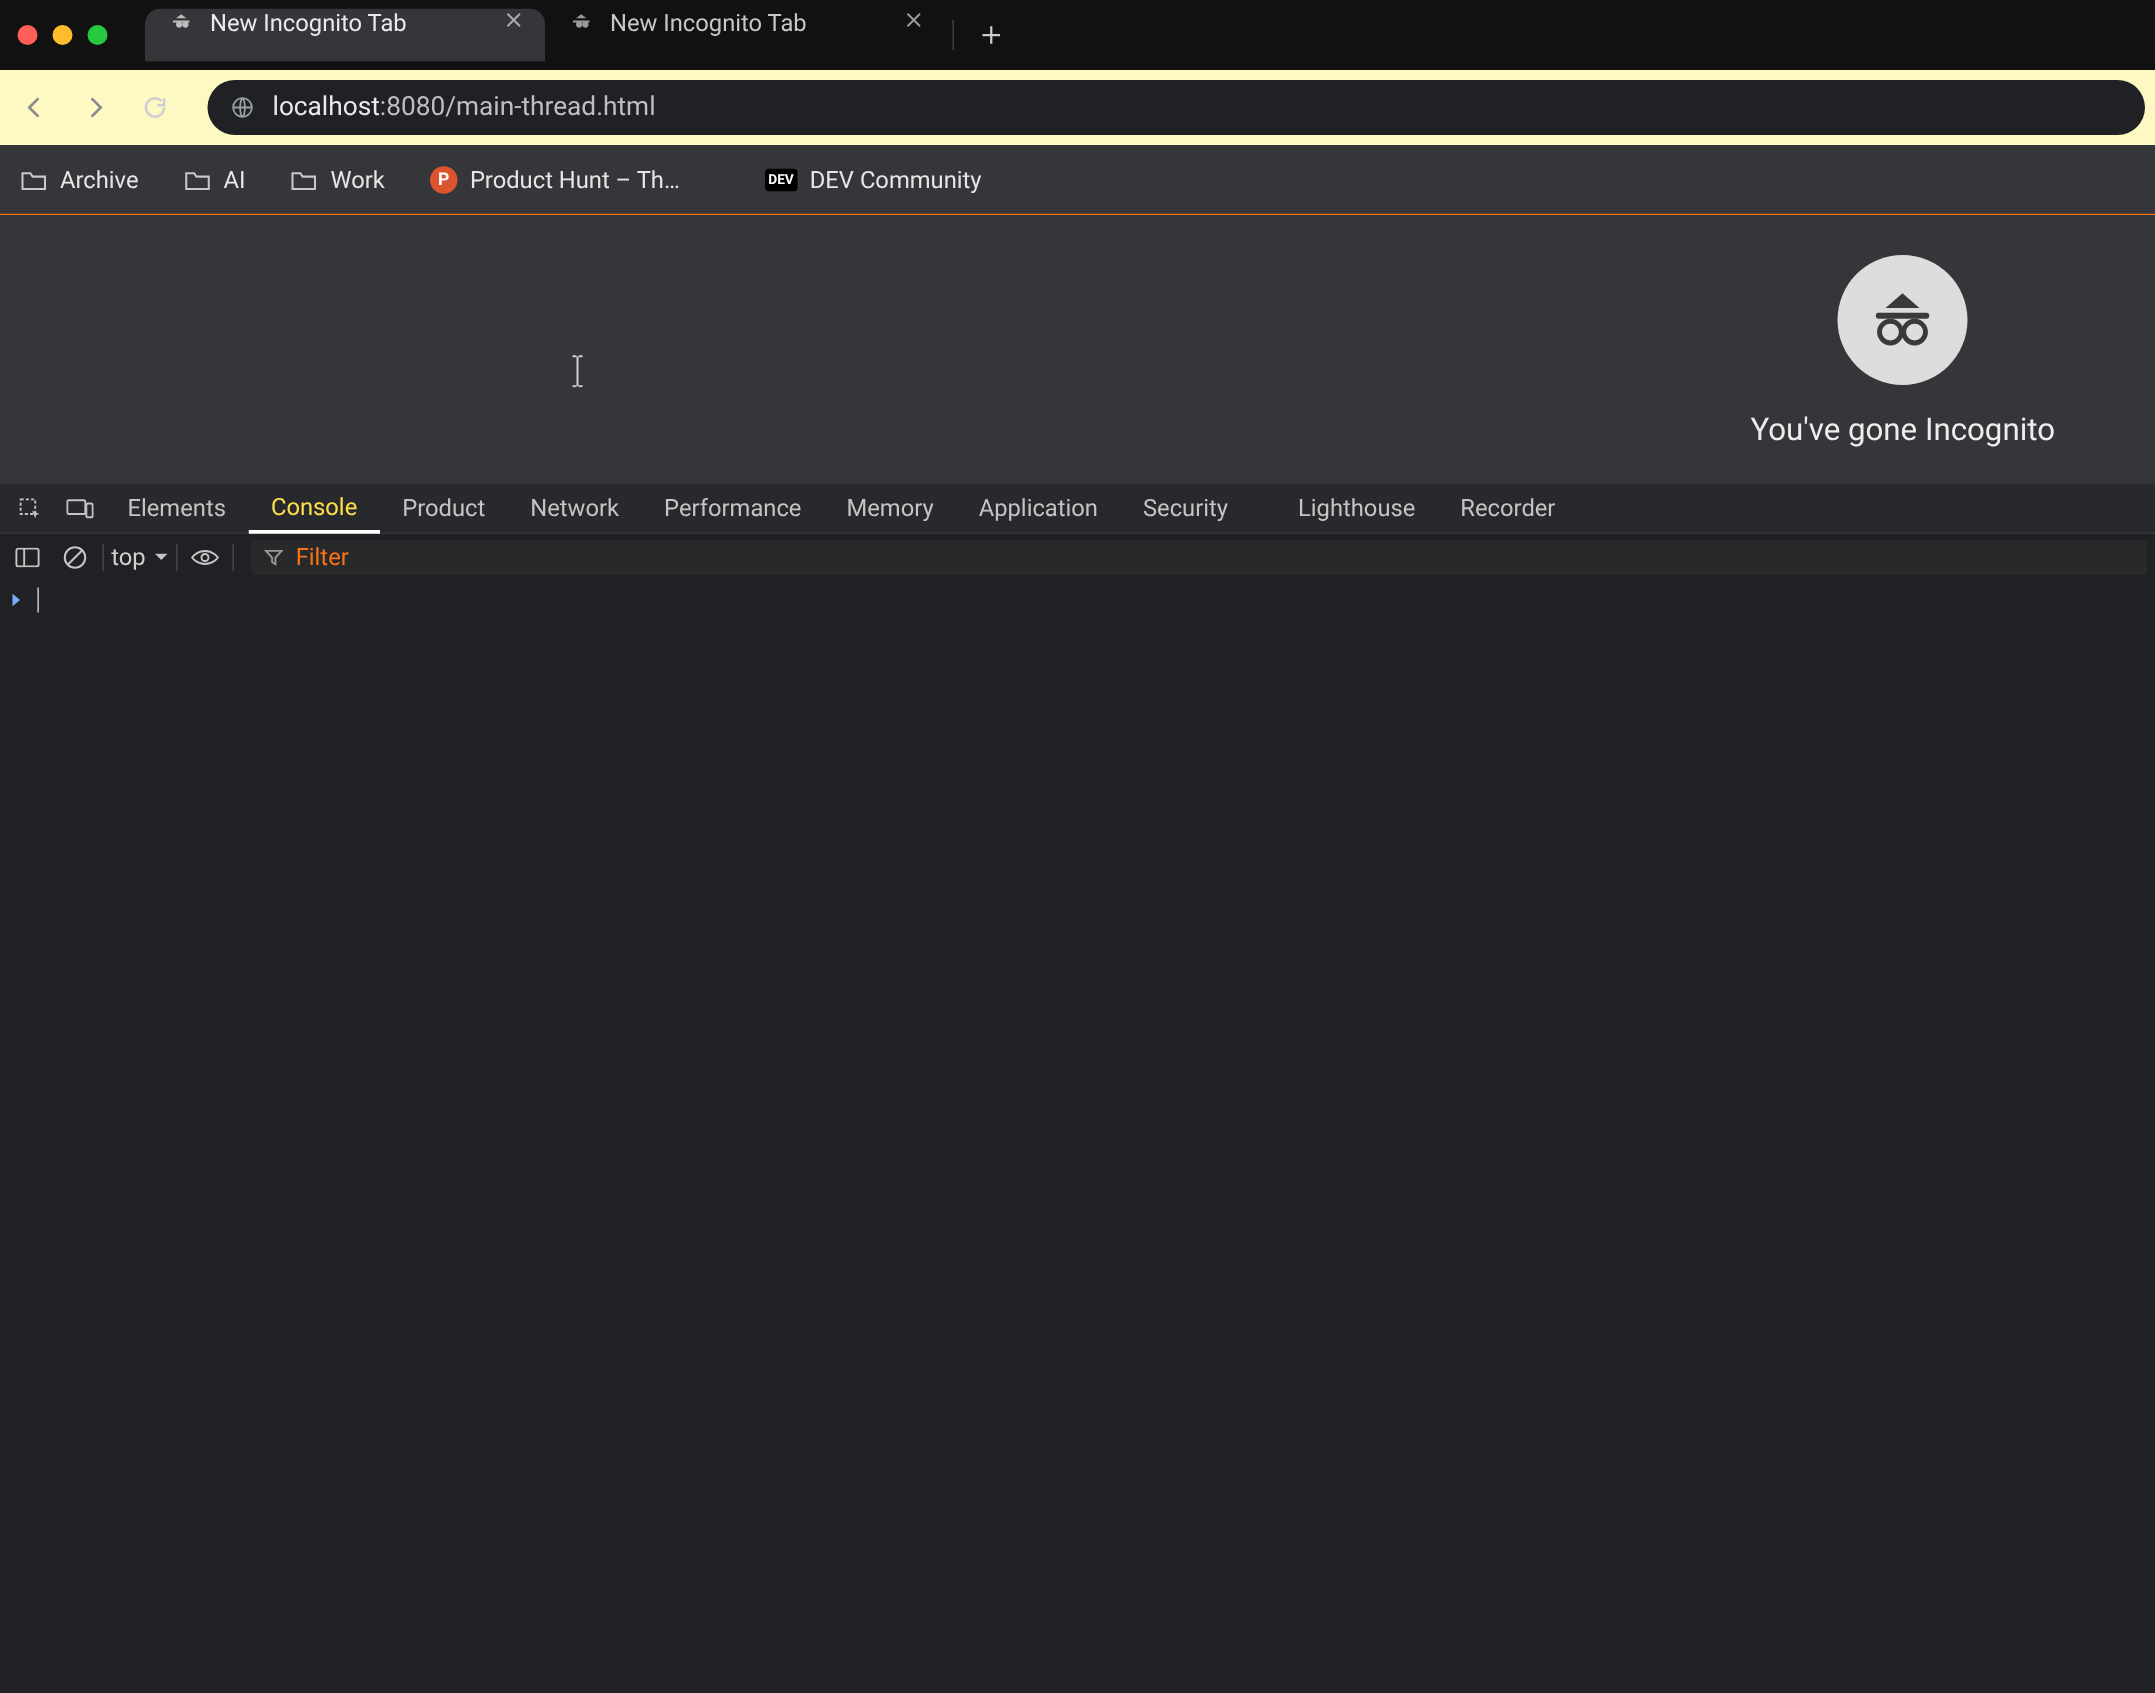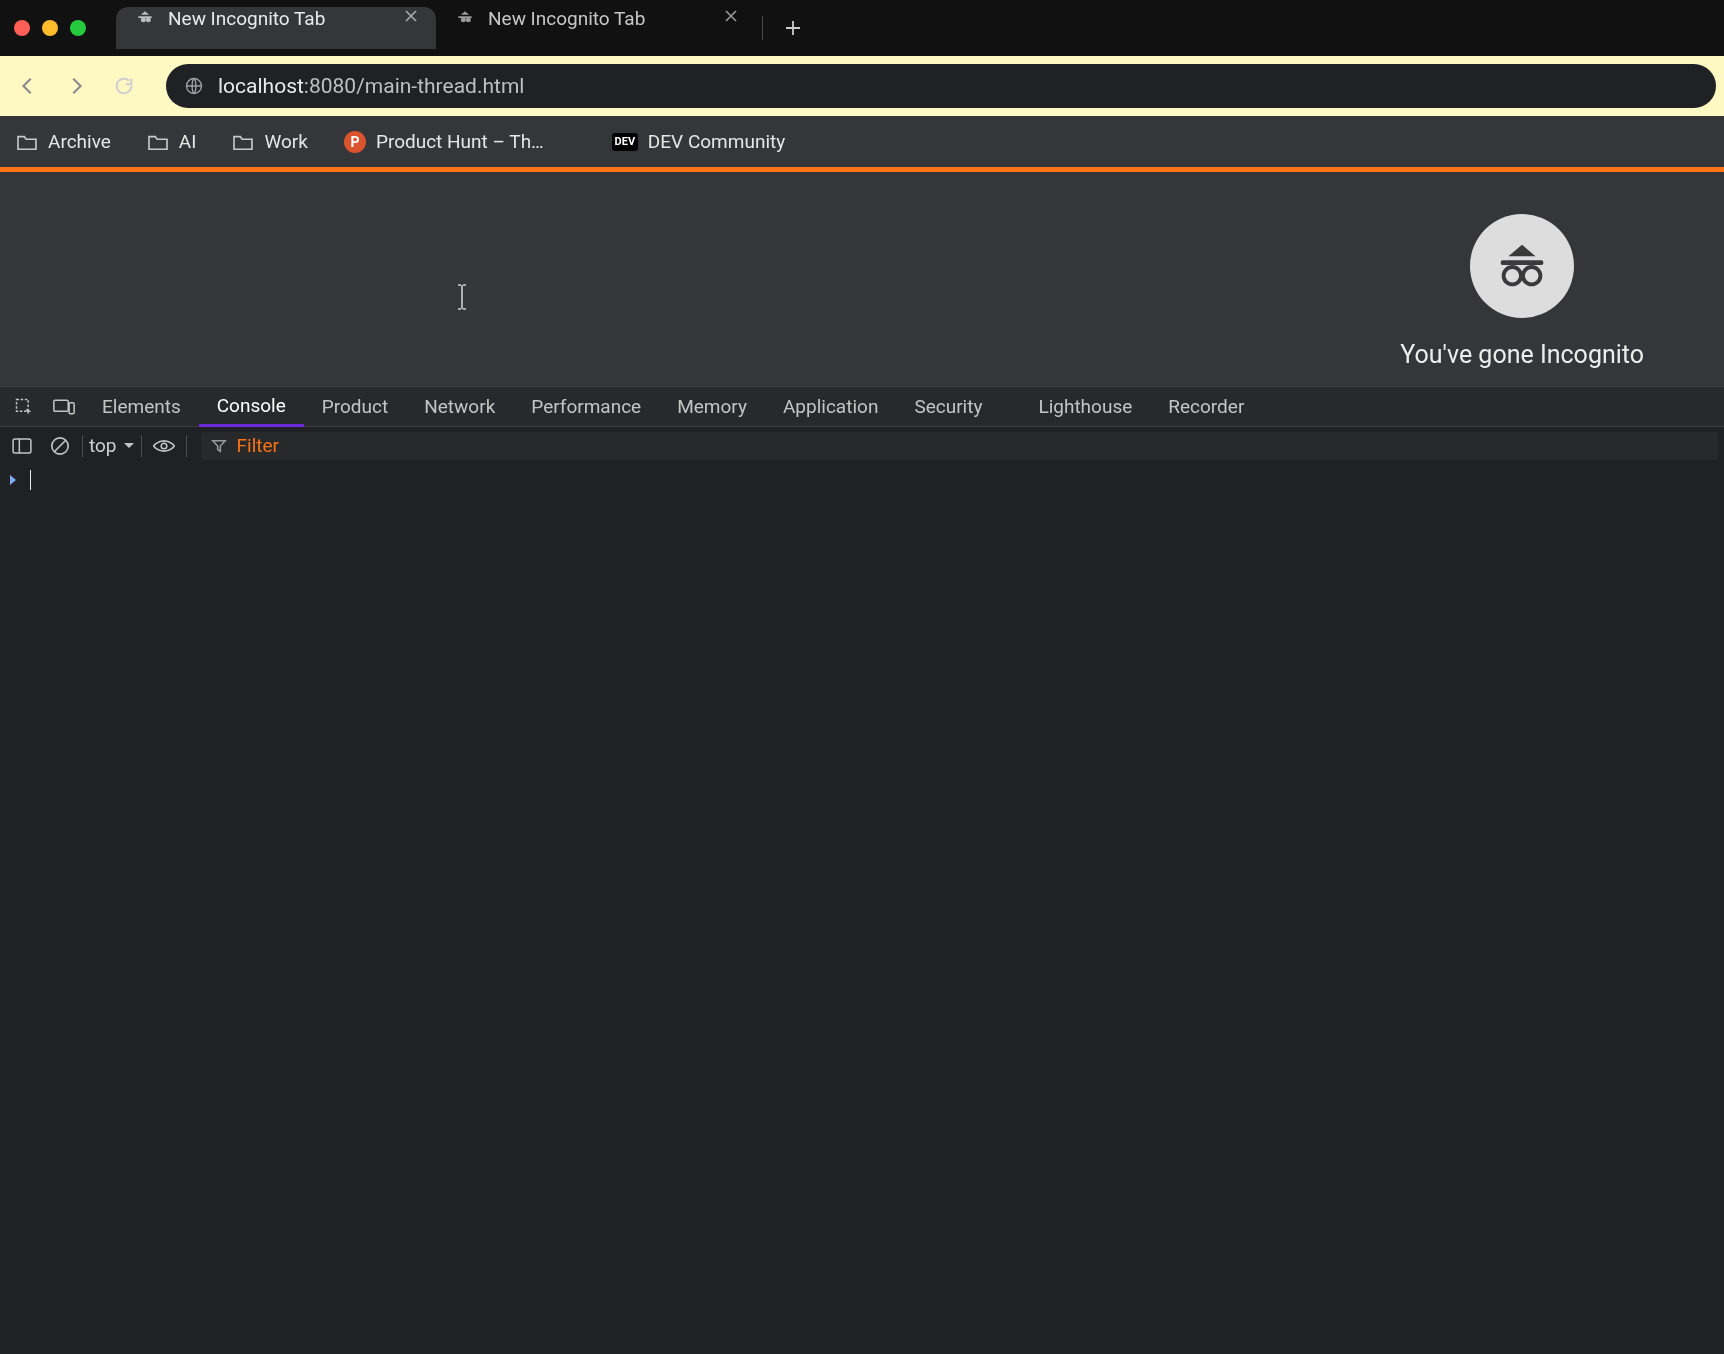--- a/index.html
+++ b/index.html
@@ -88,21 +88,21 @@
   .url {
     font-size:21px;color:#bfbfc3;white-space:nowrap;
   }
   .url .host { color:#e8eaed; }
 
   
   .bookmarks {
     height:56px;background:#35363a;
     display:flex;align-items:center;
     padding:0 10px;gap:24px;
-    border-bottom:5px solid #f97316;
+    border-bottom:1px solid #f97316;
     font-size:19px;color:#e6e6e6;
   }
   .bm {
     display:flex;align-items:center;gap:10px;
     padding:4px 6px;border-radius:6px;
   }
   .folder-icon { color:#bdbdbd; }
   .ph-icon {
     width:22px;height:22px;border-radius:50%;
     background:#da552f;color:#fff;font-size:14px;
@@ -115,21 +115,21 @@
     margin-left:32px;
   }
 
   
   .page {
     height:214px;
     background:#35363a;
     position:relative;
   }
   .incog-block {
-    position:absolute;right:80px;top:42px;
+    position:absolute;right:80px;top:32px;
     display:flex;flex-direction:column;align-items:center;gap:22px;
   }
   .incog-circle {
     width:104px;height:104px;border-radius:50%;background:#ddd;
     display:flex;align-items:center;justify-content:center;
   }
   .incog-text { font-size:25px;color:#ededed; }
   .ibeam {
     position:absolute;left:455px;top:112px;width:14px;height:26px;
     color:#d0d0d0;
@@ -144,21 +144,21 @@
     font-size:19px;color:#c4c4c4;
   }
   .dt-tool-btn {
     width:40px;height:40px;display:flex;align-items:center;justify-content:center;
     color:#bcbcbc;
   }
   .dt-tab {
     padding:0 18px;height:40px;display:flex;align-items:center;
   }
   .dt-tab.active {
-    color:#ffffff;border-bottom:3px solid #6d28d9;
+    color:#fde047;border-bottom:3px solid #ffffff;
   }
 
   .console-toolbar {
     height:38px;background:#202124;
     display:flex;align-items:center;gap:6px;
     border-top:1px solid #3c3d40;
     padding:0 6px;
     font-size:19px;color:#c4c4c4;
   }
   .ct-btn {

